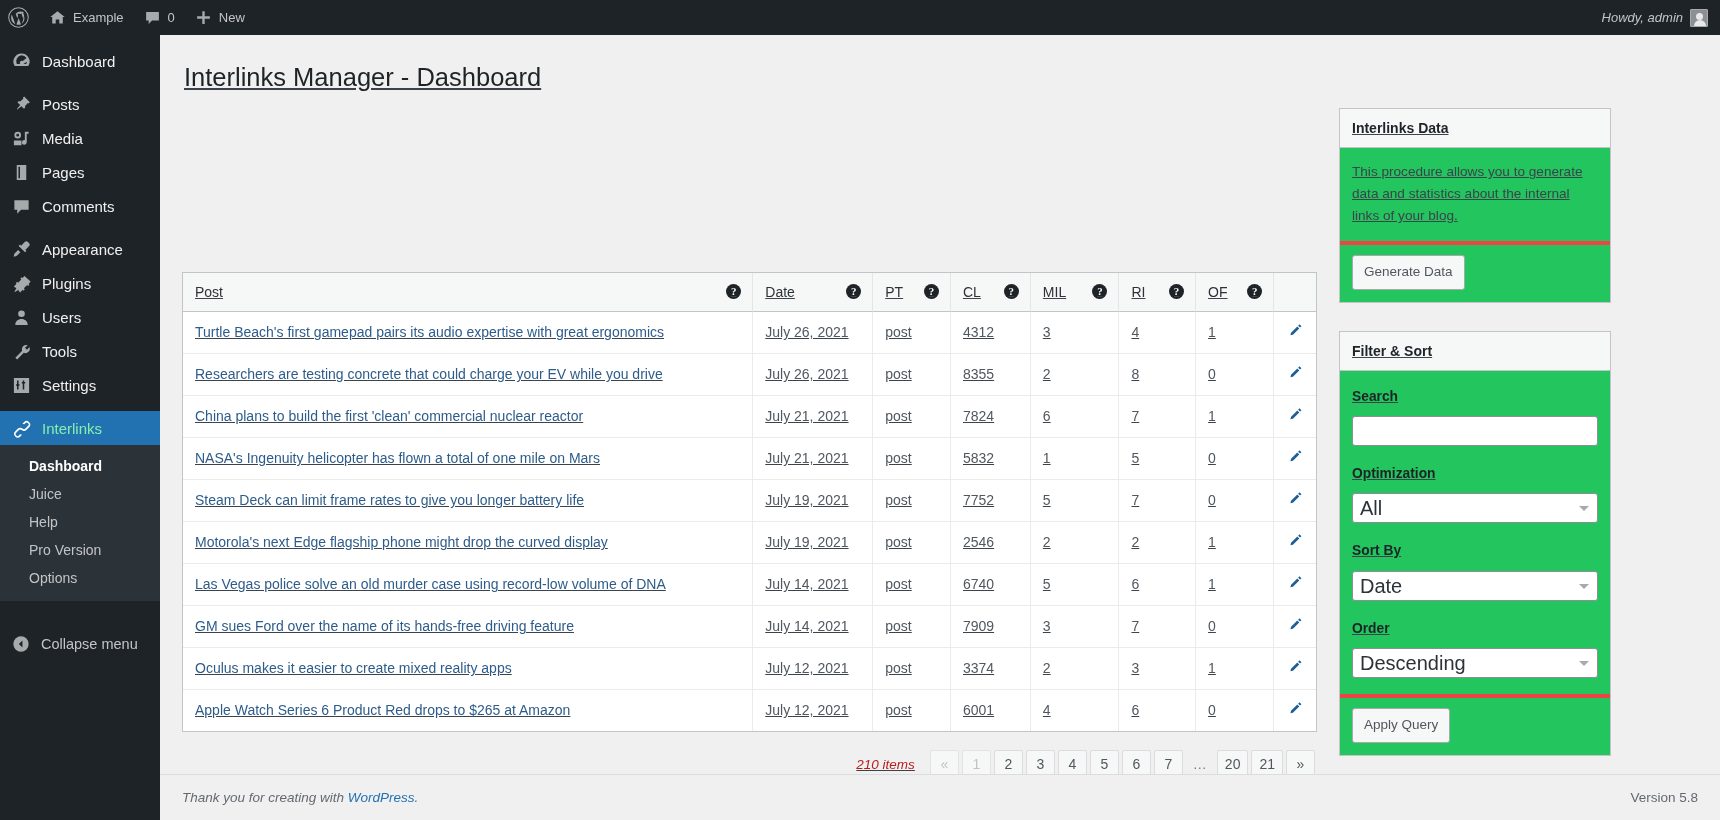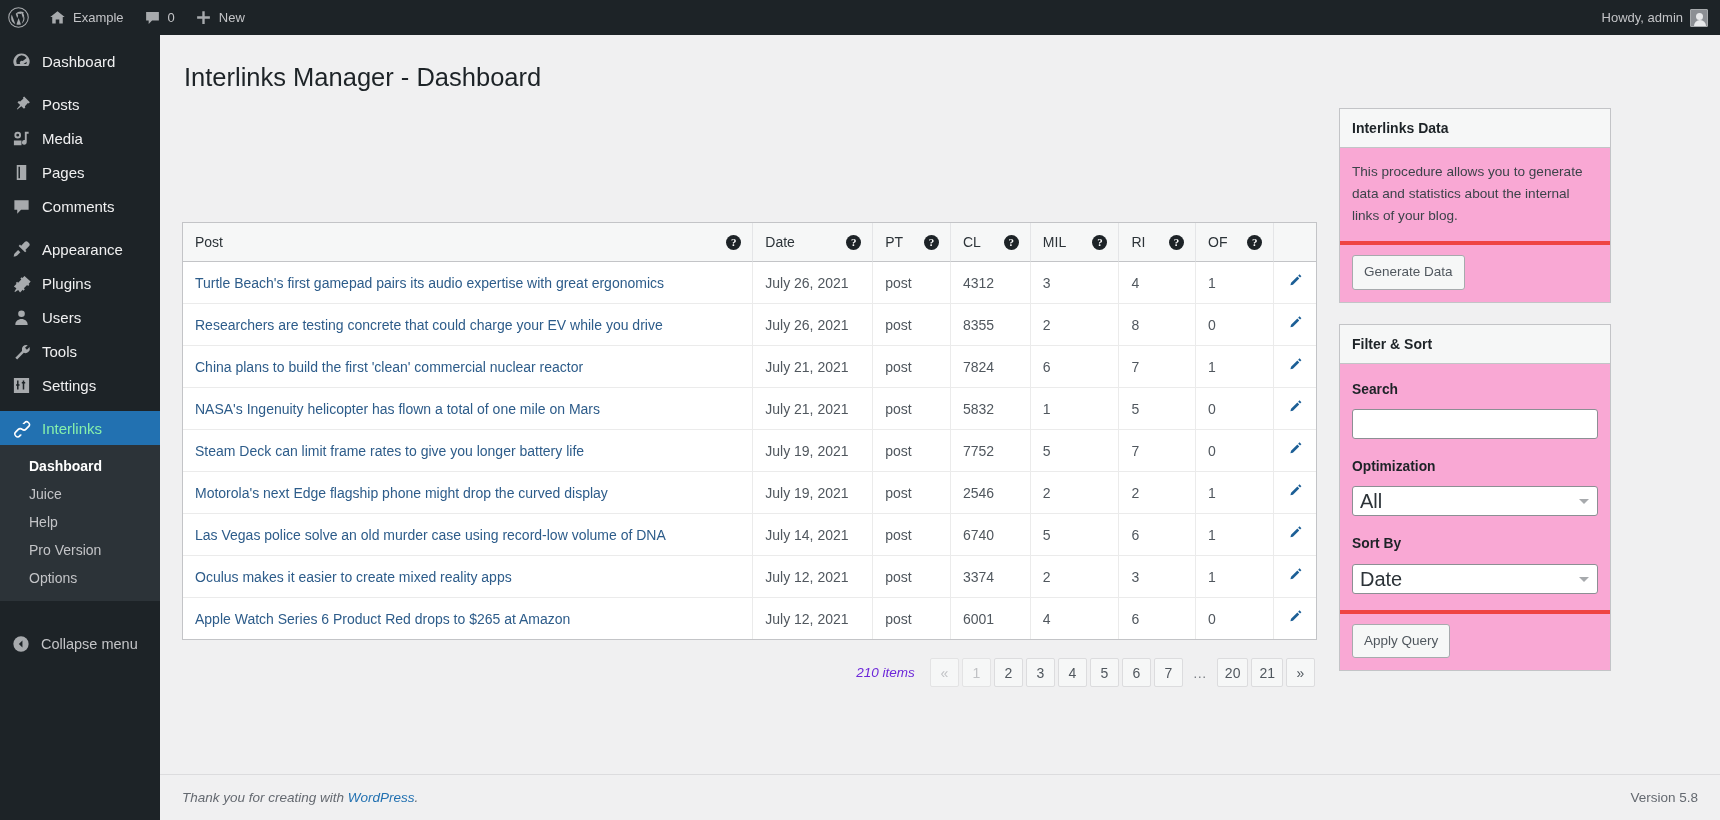--- a/index.html
+++ b/index.html
@@ -19,21 +19,21 @@
     color: #c3c4c7;
     display: flex; align-items: center;
     font-size: 13px;
     z-index: 50;
   }
   .ab-item {
     display: flex; align-items: center; gap: 7px;
     height: 35px; padding: 0 10px;
     color: #c3c4c7; cursor: pointer; white-space: nowrap;
   }
-  .ab-item:first-child { padding-left: 8px; }
+  .ab-item:first-child { padding-left: 8px; font-style: italic; }
   .ab-right { margin-left: auto; display: flex; align-items: center; padding-right: 12px; gap: 9px; }
   .ab-avatar {
     width: 18px; height: 18px; background: #8c8f94;
     border: 1px solid #a7aaad; border-radius: 1px; position: relative;
   }
   .ab-avatar::before {
     content:""; position:absolute; left:5px; top:3px; width:7px;height:7px;
     border-radius:50%; background:#e7e8ea;
   }
   .ab-avatar::after {
@@ -77,21 +77,21 @@
     height: 34px; padding-left: 12px; margin-top: 26px;
     color:#c3c4c7; font-size:14.5px; cursor:pointer;
   }
 
   
   #wpcontent {
     position: absolute; top: 35px; left: 160px;
     width: 1560px; height: 785px;
     background: #f0f0f1;
   }
-  #wpbody { padding: 10px 22px 0 22px; }
+  #wpbody { padding: 10px 22px 0 22px; text-decoration: underline; }
   h1.page-title {
     font-size: 25.5px; font-weight: 400; color: #1d2327;
     padding: 16px 0 14px 2px; line-height: 1.3;
   }
 
   .layout { display: flex; align-items: flex-end; gap: 0; }
   .col-main { width: 1135px; }
   .col-side { width: 272px; margin-left: 22px; }
 
   
@@ -143,35 +143,35 @@
   .c-mil  { width: 95px; }
   .c-ri   { width: 82px; }
   .c-of   { width: 82px; }
 
   
   .tablenav {
     display: flex; justify-content: flex-end; align-items: center;
     gap: 0; padding: 13px 2px 0 0; height: 52px;
   }
   .displaying-num {
-    font-size: 13.5px; font-style: italic; color: #6d28d9; margin-right: 12px;
+    font-size: 13.5px; font-style: italic; color: #b91c1c; margin-right: 12px;
   }
   .pg {
     display:inline-flex; align-items:center; justify-content:center;
     min-width: 29px; height: 29px; margin-left: 3px;
     background: #f6f7f7; border: 1px solid #dcdcde; border-radius: 2px;
     color: #50575e; font-size: 14px; cursor: pointer; padding: 0 7px;
   }
   .pg.disabled { color: #c0c2c5; background: #f6f7f7; border-color: #e3e3e4; cursor: default; }
   .pg.dots { background: transparent; border: none; min-width: 20px; color: #787c82; cursor: default; }
 
   
   .postbox {
-    background: #f9a8d4; border: 1px solid #c3c4c7;
-    margin-bottom: 21px;
+    background: #22c55e; border: 1px solid #c3c4c7;
+    margin-bottom: 28px;
   }
   .postbox h2 {
     font-size: 14px; font-weight: 600; color: #1d2327;
     padding: 11px 12px; margin: 0;
     border-bottom: 1px solid #c3c4c7;
     background: #f6f7f7;
   }
   .pb-inside { padding: 13px 12px 14px 12px; font-size: 13.6px; color: #3c434a; line-height: 1.62; }
   .pb-footer { padding: 10px 12px 12px 12px; border-top: 4px solid #ef4444; }
   .btn {
@@ -524,20 +524,32 @@
                 <td>post</td>
                 <td>6740</td>
                 <td>5</td>
                 <td>6</td>
                 <td>1</td>
                 <td class="cell-edit"><span class="pencil"><svg width="18" height="18" viewBox="0 0 20 20" fill="#1c5f96">
                       <path d="M13.9 2.6 16 4.7l-1.5 1.5-2.1-2.1L13.9 2.6zM11.5 5l2.1 2.1-7 7-2.8.7.7-2.8 7-7z"></path>
                     </svg></span></td>
               </tr>
               <tr>
+                <td><a class="post-link">GM sues Ford over the name of its hands-free driving feature</a></td>
+                <td>July 14, 2021</td>
+                <td>post</td>
+                <td>7909</td>
+                <td>3</td>
+                <td>7</td>
+                <td>0</td>
+                <td class="cell-edit"><span class="pencil"><svg width="18" height="18" viewBox="0 0 20 20" fill="#1c5f96">
+                      <path d="M13.9 2.6 16 4.7l-1.5 1.5-2.1-2.1L13.9 2.6zM11.5 5l2.1 2.1-7 7-2.8.7.7-2.8 7-7z"></path>
+                    </svg></span></td>
+              </tr>
+              <tr>
                 <td><a class="post-link">Oculus makes it easier to create mixed reality apps</a></td>
                 <td>July 12, 2021</td>
                 <td>post</td>
                 <td>3374</td>
                 <td>2</td>
                 <td>3</td>
                 <td>1</td>
                 <td class="cell-edit"><span class="pencil"><svg width="18" height="18" viewBox="0 0 20 20" fill="#1c5f96">
                       <path d="M13.9 2.6 16 4.7l-1.5 1.5-2.1-2.1L13.9 2.6zM11.5 5l2.1 2.1-7 7-2.8.7.7-2.8 7-7z"></path>
                     </svg></span></td>
@@ -595,20 +607,29 @@
             <div class="field-block">
               <span class="field-label">Sort By</span>
               <div class="select-wrap">
                 <select>
                   <option>Date</option>
                 </select>
                 <span></span>
               </div>
             </div>
 
+            <div class="field-block">
+              <span class="field-label">Order</span>
+              <div class="select-wrap">
+                <select>
+                  <option>Descending</option>
+                </select>
+                <span></span>
+              </div>
+            </div>
 
           </div>
           <div class="pb-footer">
             <span class="btn">Apply Query</span>
           </div>
         </div>
 
       </div>
     </div>
   </div>

